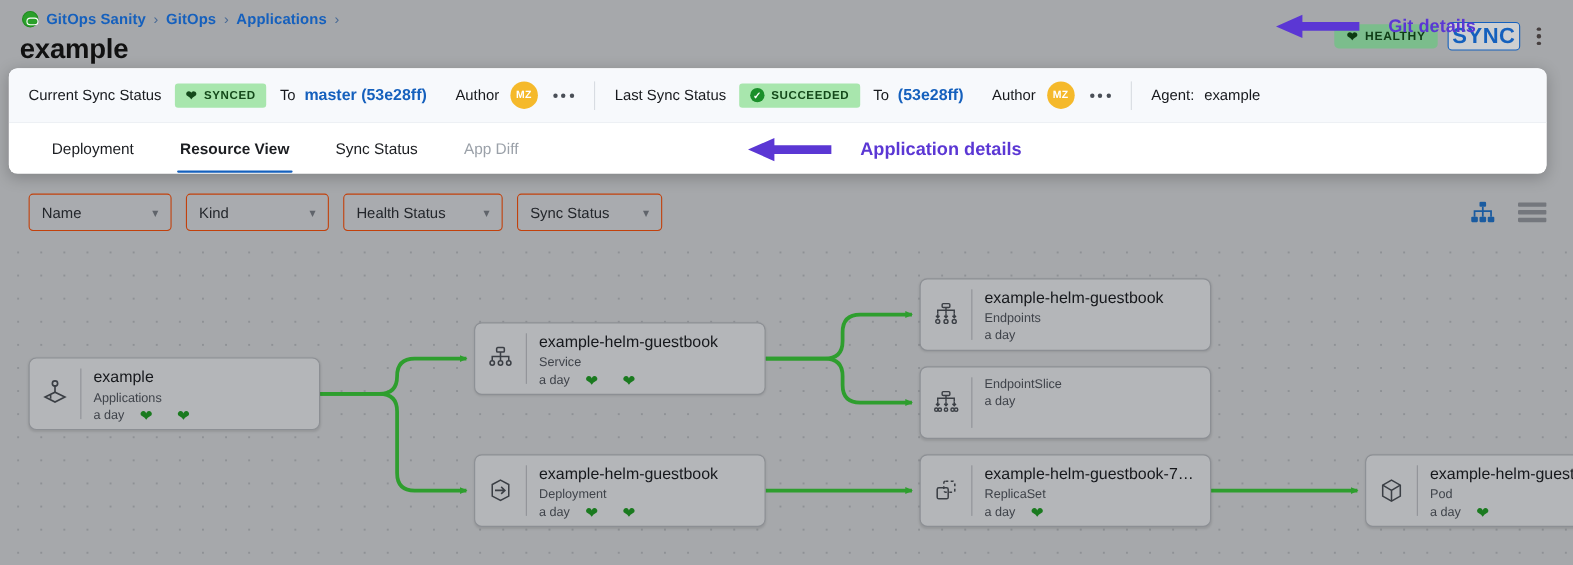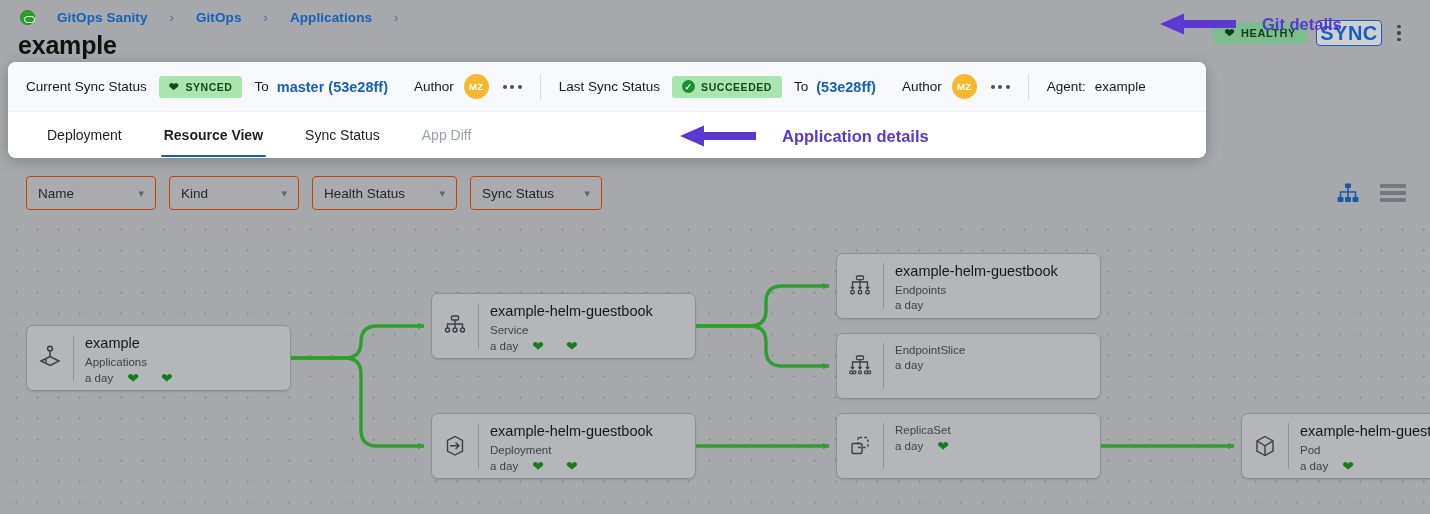--- a/index.html
+++ b/index.html
@@ -9,21 +9,21 @@
     font-family: "Liberation Sans", sans-serif;
     background: #a6a8ab;
   }
   #root { position: relative; width: 1430px; height: 514px; }
 
   
   .page-header { position:absolute; left:0; top:0; width:1430px; height:66px; }
 
   .breadcrumb {
     position:absolute; left:20px; top:10px;
-    display:flex; align-items:center; gap:22px;
+    display:flex; align-items:center; gap:7px;
     font-size:13.5px;
   }
   .bc-logo {
     width:15px; height:15px; border-radius:50%;
     background:#2aa02a; position:relative; display:inline-block;
     border:1px solid #1f8c1f;
   }
   .bc-logo::after{
     content:""; position:absolute; left:3px; top:5px; width:9px; height:5px;
     border:1.4px solid #fff; border-radius:4px;
@@ -112,21 +112,21 @@
   }
   .node-kind { font-size:11.5px; color:#3f434a; line-height:14px; margin-bottom:2px; }
   .node-foot { display:flex; align-items:center; gap:0; font-size:11.5px; color:#3f434a; }
   .node-age { margin-right:14px; }
   .node-foot .heart { color:#1a7a1f; font-size:14px; line-height:1; margin-right:22px; }
 
   svg.edges { position:absolute; left:0; top:0; width:1430px; height:299px; z-index:1; }
 
   
   .overlay {
-    position:absolute; left:8px; top:62px; width:1198px; height:96px;
+    position:absolute; left:8px; top:62px; width:1398px; height:96px;
     background:#fff; border-radius:8px;
     box-shadow:0 3px 14px rgba(0,0,0,.22);
     overflow:hidden; z-index:30;text-align:center;
   }
   .sync-row {
     height:50px; background:#f7f9fc;
     display:flex; align-items:center; padding-left:18px;
     font-size:13.5px; color:#16181c;
     border-bottom:1px solid #eceff3;
     position:relative;
@@ -381,20 +381,21 @@
 
     <div class="node" style="left:836px; top:198px; width:265px; height:66px;">
       <div class="node-ico">
         <svg width="26" height="26" viewBox="0 0 26 26" fill="none" stroke="#3b3f45" stroke-width="1.4">
           <rect x="11" y="4.5" width="10" height="10" rx="1.5" stroke-dasharray="2.6 2.2"></rect>
           <rect x="5" y="10.5" width="10" height="10" rx="1.5"></rect>
         </svg>
       </div>
       <div class="node-divider"></div>
       <div class="node-body">
+        <div class="node-title">example-helm-guestbook-74...</div>
         <div class="node-kind">ReplicaSet</div>
         <div class="node-foot">
           <span class="node-age">a day</span>
           <span class="heart">❤</span>
         </div>
       </div>
     </div>
 
     <div class="node" style="left:1241px; top:198px; width:265px; height:66px;">
       <div class="node-ico">

